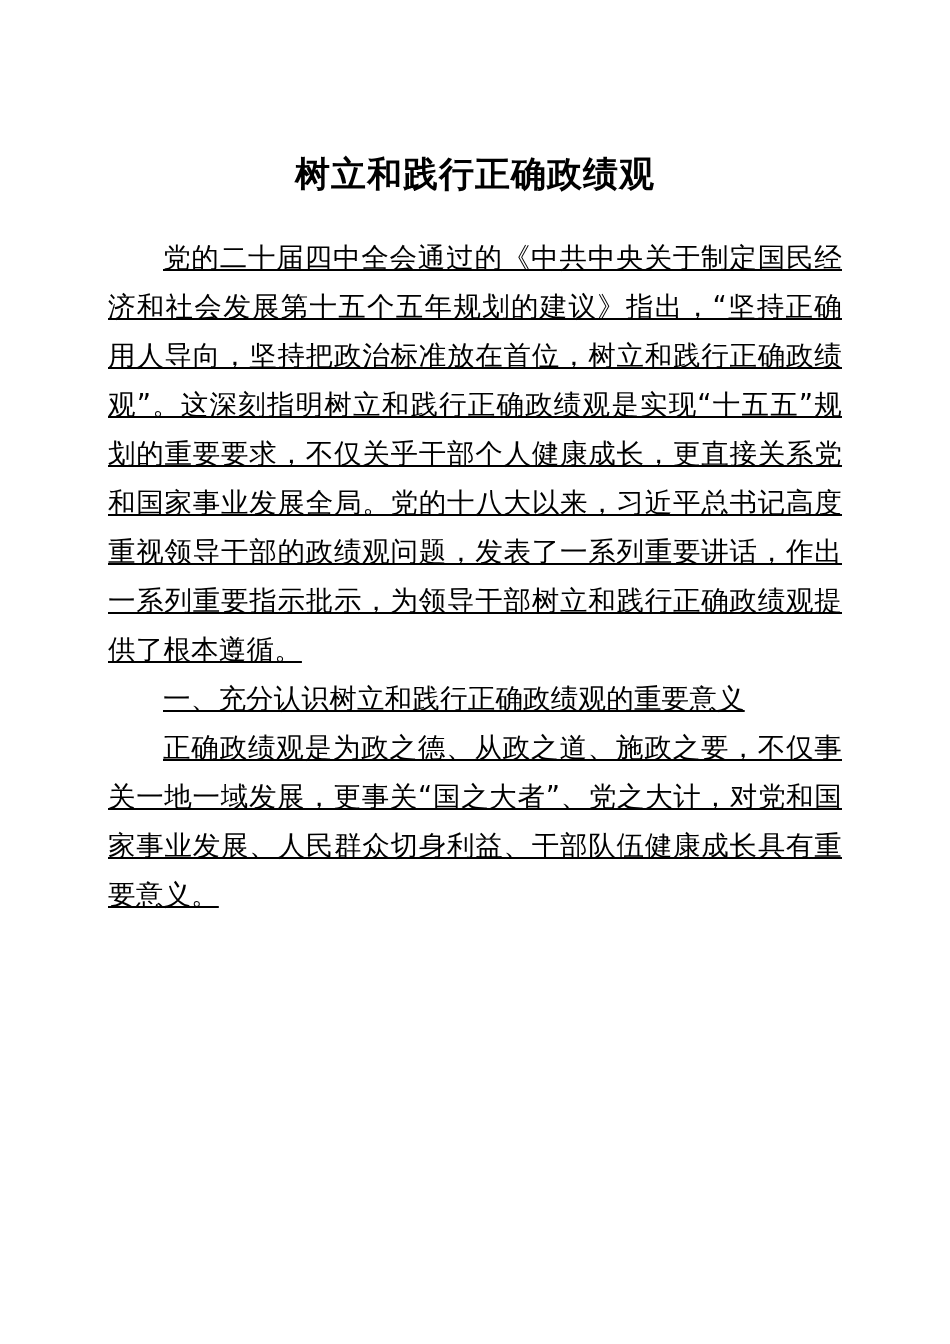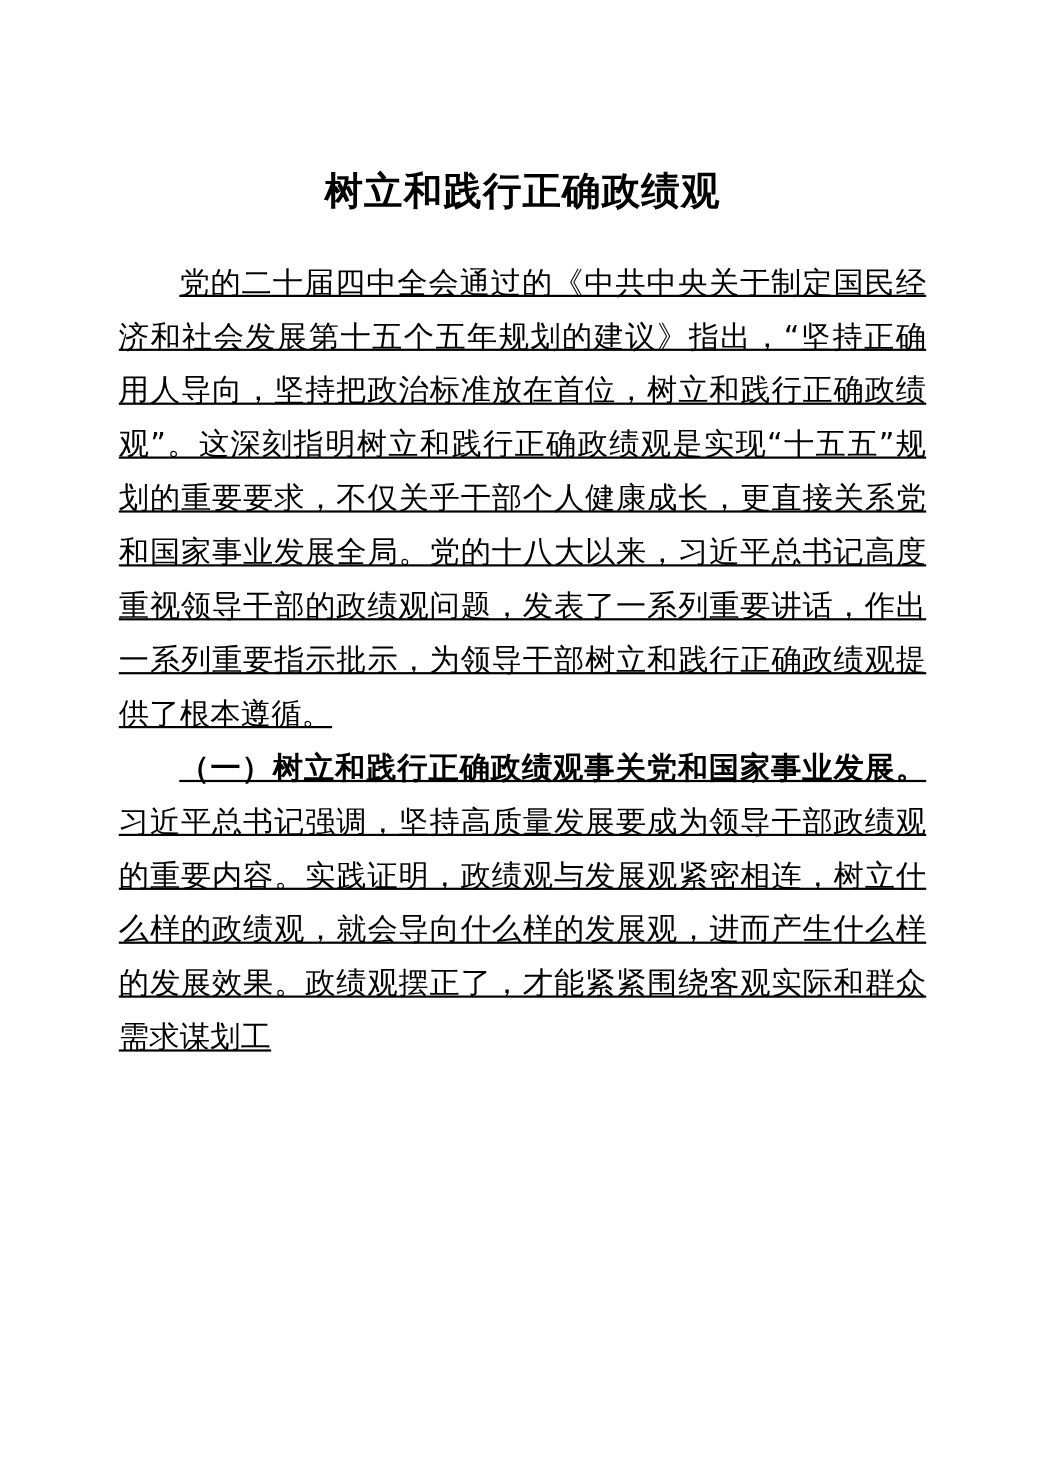--- a/index.html
+++ b/index.html
@@ -50,17 +50,18 @@
 </style>
 </head>
 <body>
 
 <div class="page">
 
   <h1 class="doc-title">树立和践行正确政绩观</h1>
 
   <p class="para indent">党的二十届四中全会通过的《中共中央关于制定国民经济和社会发展第十五个五年规划的建议》指出，“坚持正确用人导向，坚持把政治标准放在首位，树立和践行正确政绩观”。这深刻指明树立和践行正确政绩观是实现“十五五”规划的重要要求，不仅关乎干部个人健康成长，更直接关系党和国家事业发展全局。党的十八大以来，习近平总书记高度重视领导干部的政绩观问题，发表了一系列重要讲话，作出一系列重要指示批示，为领导干部树立和践行正确政绩观提供了根本遵循。</p>
 
+  <p class="para indent">一、充分认识树立和践行正确政绩观的重要意义</p>
 
+  <p class="para indent">正确政绩观是为政之德、从政之道、施政之要，不仅事关一地一域发展，更事关“国之大者”、党之大计，对党和国家事业发展、人民群众切身利益、干部队伍健康成长具有重要意义。</p>
 
-  <p class="para indent"><span class="bold-lead">（一）树立和践行正确政绩观事关党和国家事业发展。</span><span>习近平总书记强调，坚持高质量发展要成为领导干部政绩观的重要内容。实践证明，政绩观与发展观紧密相连，树立什么样的政绩观，就会导向什么样的发展观，进而产生什么样的发展效果。政绩观摆正了，才能紧紧围绕客观实际和群众需求谋划工</span></p>
 
 </div>
 
 </body></html>

